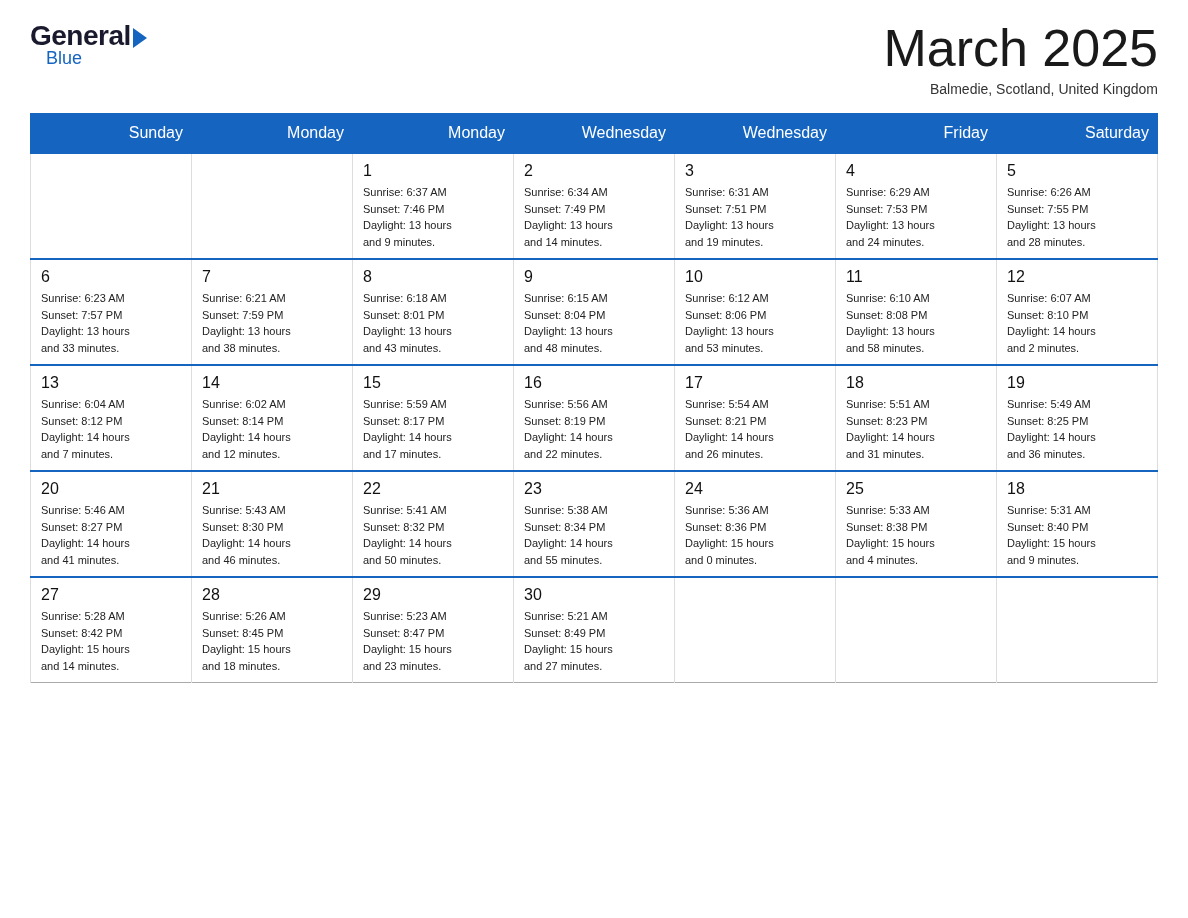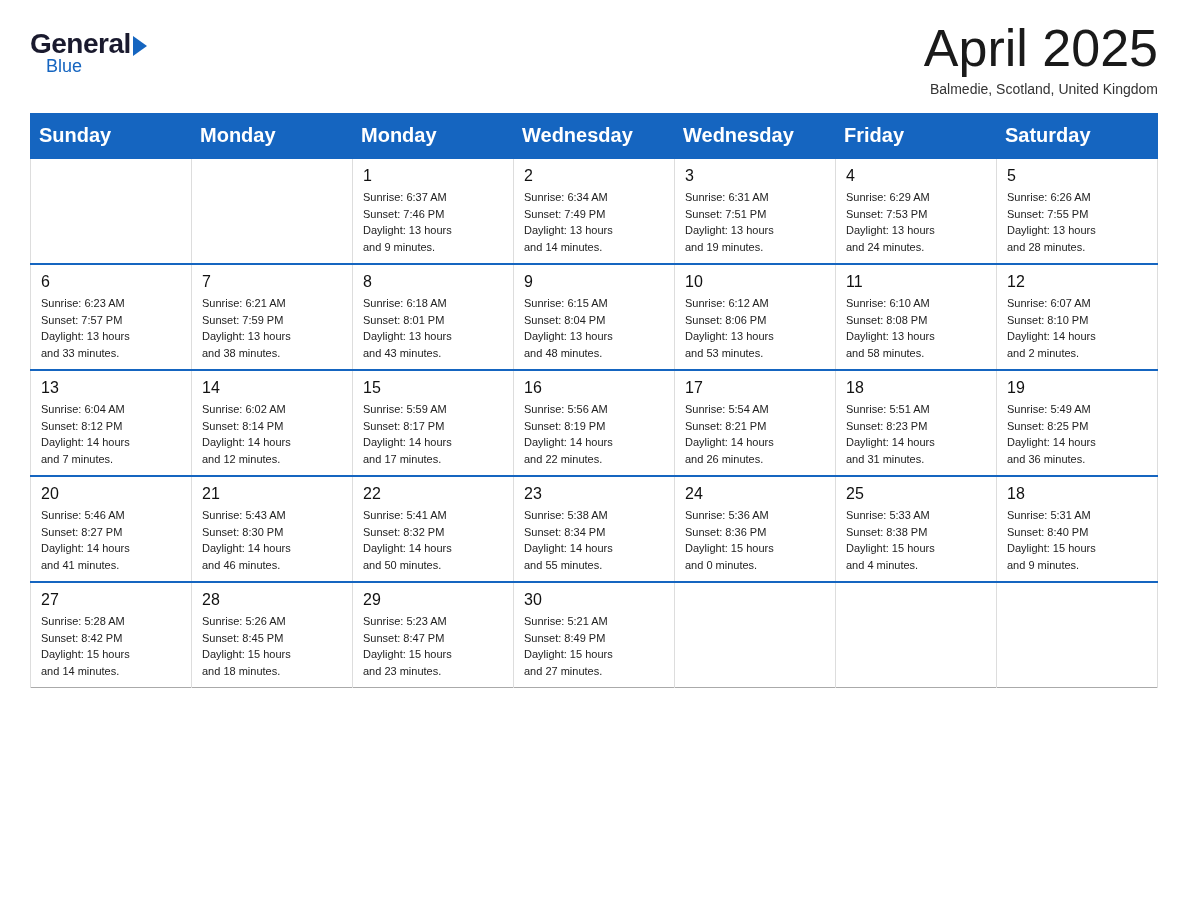--- a/index.html
+++ b/index.html
@@ -18,21 +18,20 @@
     }
     .logo {
       display: flex;
       flex-direction: column;
       align-items: flex-start;
     }
     .logo-top {
       display: flex;
       align-items: center;
       gap: 0;
-      margin-top: 8px;
     }
     .logo-general {
       font-size: 28px;
       font-weight: bold;
       color: #1a1a2e;
       letter-spacing: -0.5px;
     }
     .logo-triangle {
       width: 0;
       height: 0;
@@ -65,23 +64,23 @@
     }
     .calendar {
       width: 100%;
       border-collapse: collapse;
       border: 1px solid #aaa;
     }
     .calendar th {
       background-color: #1565c0;
       color: #fff;
       padding: 10px 8px;
-      font-size: 20px;
-      font-weight: bold;
-      text-align: left;
+      font-size: 16px;
+      font-weight: normal;
+      text-align: right;
       border: 1px solid #1565c0;
     }
     .calendar td {
       vertical-align: top;
       padding: 8px 10px;
       border: 1px solid #ccc;
       width: calc(100% / 7);
       min-height: 110px;
       font-size: 13px;
       color: #222;
@@ -113,21 +112,21 @@
 
 <div class="header">
   <div class="logo">
     <div class="logo-top">
       <span class="logo-general">General</span>
       <div class="logo-triangle"></div>
     </div>
     <div class="logo-bottom">Blue</div>
   </div>
   <div class="title-block">
-    <div class="title-month">April 2025</div>
+    <div class="title-month">March 2025</div>
     <div class="title-location">Balmedie, Scotland, United Kingdom</div>
   </div>
 </div>
 
 <table class="calendar">
   <thead>
     <tr>
     <th>Sunday</th>
         <th>Monday</th>
         <th>Monday</th>

